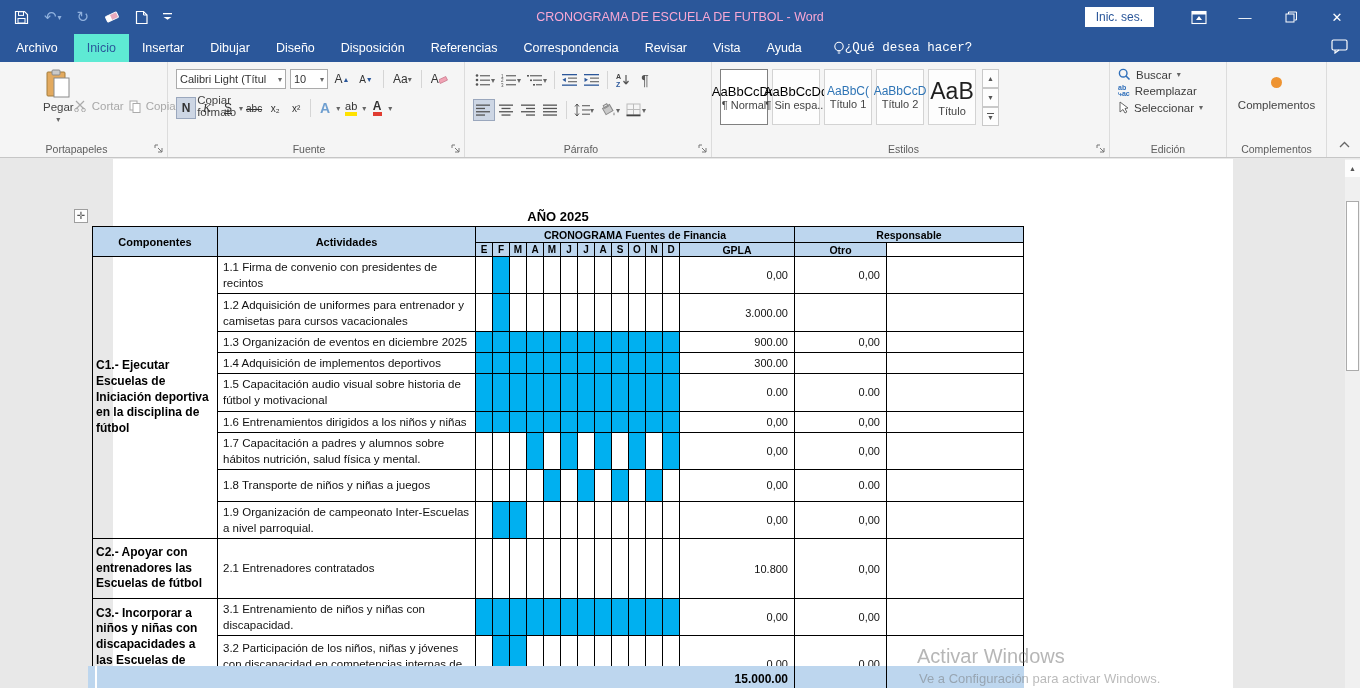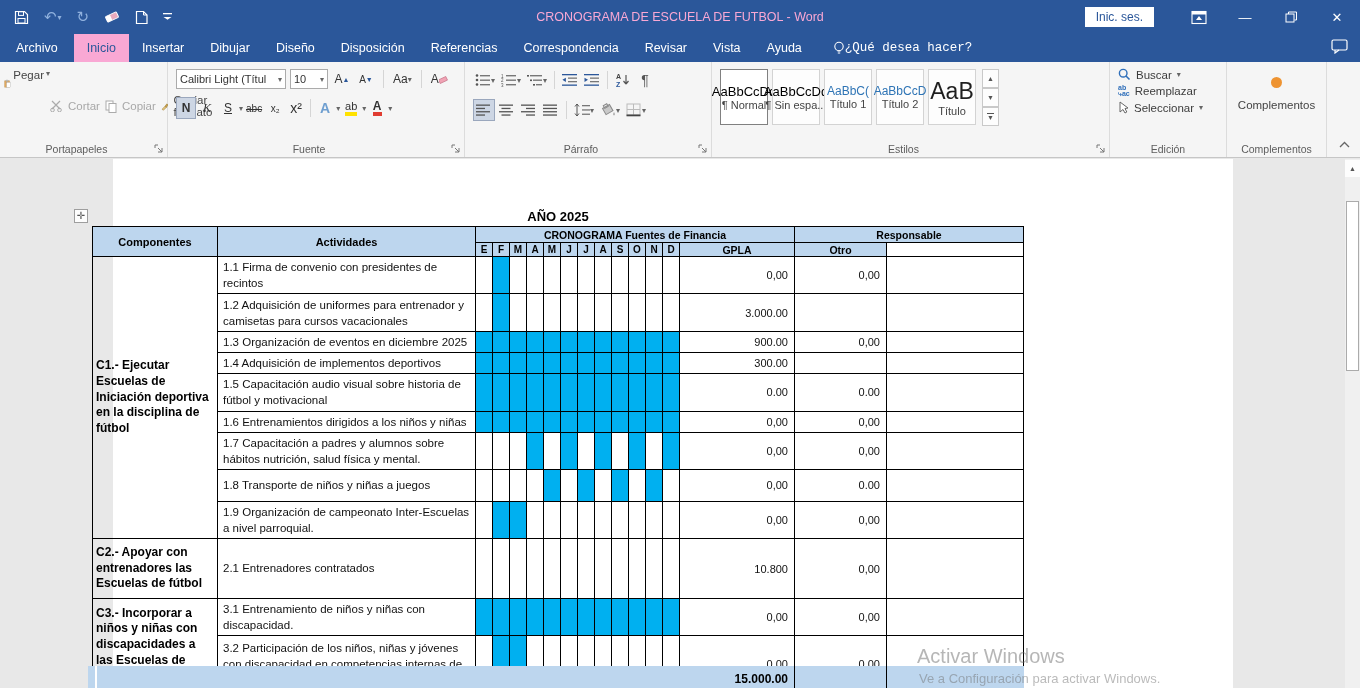--- a/index.html
+++ b/index.html
@@ -13,35 +13,35 @@
   .qat .tiny-dd { font-size:8px; color:#8fb0dd; margin-left:1px; }
   .win-title { position:absolute; left:0; right:0; text-align:center; font-size:12.5px; color:#f9a8d4; pointer-events:none; }
   .title-right { margin-left:auto; display:flex; align-items:center; height:100%; }
   .signin { background:#fff; color:#2b579a; font-size:12px; padding:3px 11px; margin-right:22px; cursor:default; }
   .winbtn { width:46px; height:34px; display:flex; align-items:center; justify-content:center; color:#fff; font-size:13px; }
 
   
   .tabbar { position:absolute; top:34px; left:0; width:1360px; height:28px; background:#2b579a; display:flex; align-items:stretch; color:#fff; font-size:12.5px; }
   .tab { padding:0 13px; display:flex; align-items:center; white-space:nowrap; }
   .tab.first { padding:0 16px; }
-  .tab.active { background:#f9a8d4; color:#2b579a; }
+  .tab.active { background:#5eead4; color:#2b579a; }
   .tellme { display:flex; align-items:center; padding:0 12px; margin-left:6px;font-family:Liberation Mono, monospace; }
   .feedback { position:absolute; right:12px; top:5px; }
 
   
   .ribbon { position:absolute; top:62px; left:0; width:1360px; height:96px; background:#f5f5f5; border-bottom:1px solid #c6c6c6; display:flex; }
   .rgroup { position:relative; height:100%; border-right:1px solid #dcdcdc; padding:3px 4px 17px 4px; }
   .rg-label { position:absolute; bottom:2px; left:0; right:14px; text-align:center; font-size:10.5px; color:#5d5d5d; white-space:nowrap; }
   .rg-label.center { right:0; }
   .launcher { position:absolute; bottom:3px; right:3px; width:10px; height:10px; }
   .collapse { position:absolute; right:10px; bottom:5px; color:#666; }
 
   
   .g-clip { width:168px; display:flex; }
-  .paste { width:46px; display:flex; align-items:flex-start; padding-top:4px; gap:2px; font-size:11.5px; color:#444; }
+  .paste { width:46px; display:flex; flex-direction:column; align-items:center; padding-top:4px; gap:2px; font-size:11.5px; color:#444;margin-left:39px; }
   .clip-col { display:flex; flex-direction:row; justify-content:space-between; gap:5px; padding-top:7px; font-size:11.5px; }
   .clip-item { display:flex; align-items:center; gap:5px; color:#a8a8a8; }
   .clip-item.dark { color:#444; }
 
   
   .g-font { width:297px; }
   .font-row1 { display:flex; align-items:center; gap:4px; margin:3px 2px 7px 4px; }
   .font-row2 { display:flex; align-items:center; gap:1px; margin-left:4px; }
   .combo { border:1px solid #ababab; background:#fff; font-size:11px; color:#333; display:flex; align-items:center; padding:2px 3px; height:20px; }
   .combo .dd { margin-left:auto; }
@@ -283,21 +283,21 @@
       <span class="sbtn" style="text-decoration:underline">
           <span>S</span>
         </span>
       <span class="dd">▾</span>
       <span class="sbtn" style="text-decoration:line-through;font-size:10px">
           <span>abc</span>
         </span>
       <span class="sbtn" style="font-size:10px">
           <span>x₂</span>
         </span>
-      <span class="sbtn" style="font-size:14px">
+      <span class="sbtn" style="font-size:10px">
           <span>x²</span>
         </span>
       <span class="vsep"></span>
       <span class="sbtn fx-a" style="font-size:14px">
           <span>A</span>
         </span>
       <span class="dd">▾</span>
       <span class="sbtn">
           <span class="u-y" style="font-size:11px">ab</span>
         </span>

